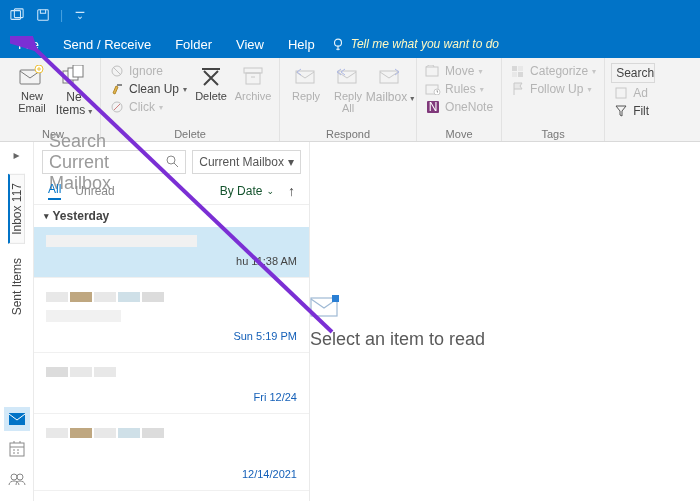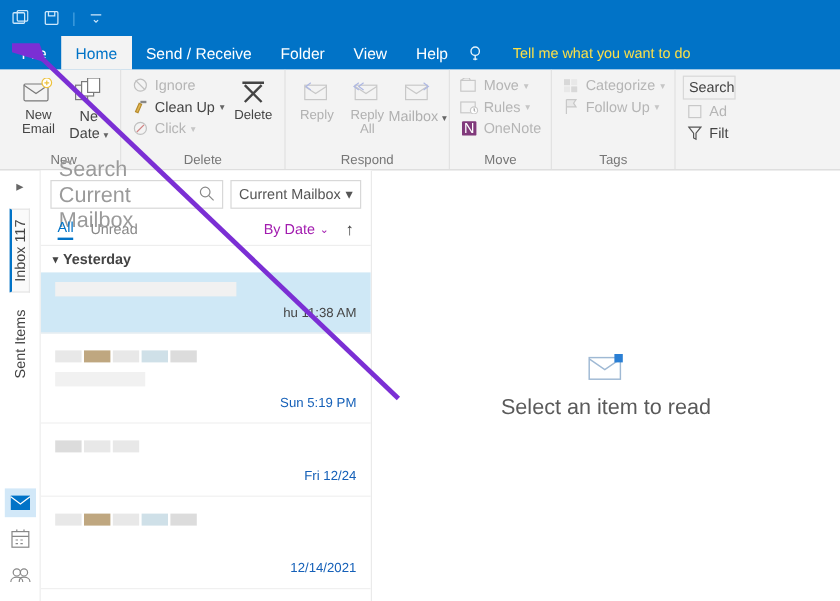--- a/index.html
+++ b/index.html
@@ -8,21 +8,21 @@
 
 .titlebar { height: 30px; background: #0173c7; display: flex; align-items: center; padding: 0 6px; gap: 4px; }
 .tb-btn { width: 22px; height: 22px; display: flex; align-items: center; justify-content: center; color: #fff; }
 .tb-btn svg { width: 14px; height: 14px; fill: none; stroke: #cfe8fb; stroke-width: 1.2; }
 .tb-sep { color: #4aa3e0; margin: 0 2px; }
 
 
 .menubar { height: 28px; background: #0173c7; display: flex; align-items: stretch; padding-left: 6px; }
 .mtab { padding: 0 12px; display: flex; align-items: center; color: #fff; font-size: 13px; cursor: pointer; position: relative; }
 .mtab.active { background: #f3f3f3; color: #0173c7; }
-.mtab.tell { padding-left: 4px; gap: 24px; color: #fde047; }
+.mtab.tell { padding-left: 4px; gap: 6px; color: #fef9c3; font-style: italic; }
 .mtab.tell svg { width: 14px; height: 14px; fill: none; stroke: #e6f3fb; stroke-width: 1.3; }
 
 
 .ribbon { height: 84px; background: #f3f3f3; border-bottom: 1px solid #d9d9d9; display: flex; padding-left: 6px; overflow: hidden; }
 .group { display: flex; flex-direction: column; align-items: center; border-right: 1px solid #e2e2e2; padding: 3px 6px 1px; }
 .group:last-child { border-right: none; }
 .group-body { display: flex; align-items: flex-start; flex: 1; gap: 2px; }
 .group-label { color: #767676; font-size: 11px; margin-top: 1px; }
 .bigbtn { display: flex; flex-direction: column; align-items: center; width: 40px; padding: 2px 2px 0; gap: 2px; cursor: pointer; }
 .bigbtn .bicon { width: 28px; height: 26px; display: flex; align-items: center; justify-content: center; }
@@ -49,37 +49,37 @@
 
 .listpane { width: 276px; border-right: 1px solid #eaeaea; background: #fff; display: flex; flex-direction: column; }
 .searchrow { display: flex; align-items: center; gap: 6px; padding: 8px 8px 6px; }
 .searchbox { flex: 1; display: flex; align-items: center; border: 1px solid #d8d8d8; height: 24px; padding: 0 4px; }
 .searchbox span.ph { color: #9a9a9a; flex: 1; font-size: 18px; padding-left: 2px; }
 .searchbox .sicon { width: 16px; color: #888; }
 .scopebox { border: 1px solid #d8d8d8; height: 24px; padding: 0 6px; display: flex; align-items: center; gap: 4px; color: #555; font-size: 12px; }
 .filterrow { display: flex; align-items: center; gap: 14px; padding: 2px 14px 4px; font-size: 13px; color: #888; border-bottom: 1px solid #eee; }
 .filterrow .active { color: #0173c7; border-bottom: 2px solid #0173c7; padding-bottom: 2px; }
 .filterrow .spacer { flex: 1; }
-.filterrow .sort { display: flex; align-items: center; gap: 4px; font-size: 12px; color: #a21caf; cursor: pointer; }
+.filterrow .sort { display: flex; align-items: center; gap: 4px; font-size: 12px; color: #14532d; cursor: pointer; }
 .filterrow .arrow { font-size: 14px; color: #444; cursor: pointer; }
 .msglist { flex: 1; overflow-y: auto; position: relative; }
 .msglist::-webkit-scrollbar { width: 14px; }
 .msglist::-webkit-scrollbar-thumb { background: #d6d6d6; border: 3px solid #f3f3f3; }
 .groupHdr { display: flex; align-items: center; gap: 4px; padding: 4px 10px; font-size: 12px; font-weight: 600; color: #444; }
 .groupHdr .tri { font-size: 9px; }
 .msg { border-bottom: 1px solid #f0f0f0; padding: 8px 12px 10px; position: relative; }
 .msg.selected { background: #cfe8f6; }
 .msg .subj { height: 12px; width: 60%; background: #f1f1f1; margin-bottom: 8px; }
 .msg .meta { text-align: right; font-size: 11px; color: #1560b8; font-weight: 400; }
 .msg.selected .meta { color: #444; font-weight: 400; }
 .msg .swatches { display: flex; gap: 2px; margin-top: 6px; }
 .swatch { width: 22px; height: 10px; }
 
 
-.reading { flex: 1; display: flex; flex-direction: column; align-items: center; justify-content: center; gap: 8px; color: #666; }
+.reading { flex: 1; display: flex; flex-direction: column; align-items: flex-start; justify-content: center; gap: 8px; color: #666; }
 .reading .envico svg { width: 30px; height: 24px; fill: none; stroke: #9fb9d4; stroke-width: 1.2; }
 .reading .headline { font-size: 18px; color: #5a5a5a; }
 .reading .sub { font-size: 12px; color: #2a7fd4; cursor: pointer; }
 
 
 .annotation-arrow { position: absolute; left: 10px; top: 36px; pointer-events: none; z-index: 50; }
 </style>
 </head>
 <body>
 
@@ -99,21 +99,20 @@
   <span class="tb-sep">|</span>
   <div class="tb-btn">
     <svg viewBox="0 0 16 16">
         <path d="M3 5h10M6 10l2 2 2-2"></path>
       </svg>
   </div>
 </div>
 
 <div class="menubar">
   <div class="mtab">File</div>
-  <div class="mtab active">Home</div>
   <div class="mtab">Send / Receive</div>
   <div class="mtab">Folder</div>
   <div class="mtab">View</div>
   <div class="mtab">Help</div>
   <div class="mtab tell">
     <svg viewBox="0 0 16 16">
         <circle cx="8" cy="6.5" r="4"></circle>
         <path d="M8 10v5M6 14h4"></path>
       </svg>
     <span>Tell me what you want to do</span>
@@ -138,21 +137,21 @@
       </div>
       <div class="bigbtn">
         <div class="bicon">
           <svg width="26" height="22" viewBox="0 0 26 22">
               <rect x="2" y="6" width="10" height="12" fill="none" stroke="#7a7a7a"></rect>
               <rect x="7" y="3" width="10" height="12" fill="#fff" stroke="#7a7a7a"></rect>
               <rect x="12" y="0" width="10" height="12" fill="#fff" stroke="#7a7a7a"></rect>
             </svg>
         </div>
         <div class="blabel" style="white-space:pre;"><span>Ne
-Date</span> <span class="caret">▾</span></div>
+Items</span> <span class="caret">▾</span></div>
       </div>
     </div>
     <div class="group-label">New</div>
   </div>
 
   <div class="group">
     <div class="group-body">
       <div class="smallcol">
         <div class="smallbtn disabled">
           <span class="sicon">
@@ -185,20 +184,30 @@
         </div>
       </div>
       <div class="bigbtn">
         <div class="bicon">
           <svg width="24" height="24" viewBox="0 0 24 24">
               <path d="M5 7l14 14M19 7L5 21" stroke="#444" stroke-width="2"></path>
               <path d="M3 5h18" stroke="#444" stroke-width="2"></path>
             </svg>
         </div>
         <div class="blabel">Delete</div>
+      </div>
+      <div class="bigbtn disabled">
+        <div class="bicon">
+          <svg width="24" height="22" viewBox="0 0 24 22">
+              <rect x="3" y="3" width="18" height="5" fill="none" stroke="#c8c8c8"></rect>
+              <rect x="5" y="8" width="14" height="11" fill="none" stroke="#c8c8c8"></rect>
+              <path d="M10 12h4" stroke="#c8c8c8"></path>
+            </svg>
+        </div>
+        <div class="blabel">Archive</div>
       </div>
     </div>
     <div class="group-label">Delete</div>
   </div>
 
   <div class="group">
     <div class="group-body">
       <div class="bigbtn disabled">
         <div class="bicon">
             <svg width="26" height="20" viewBox="0 0 26 20">

